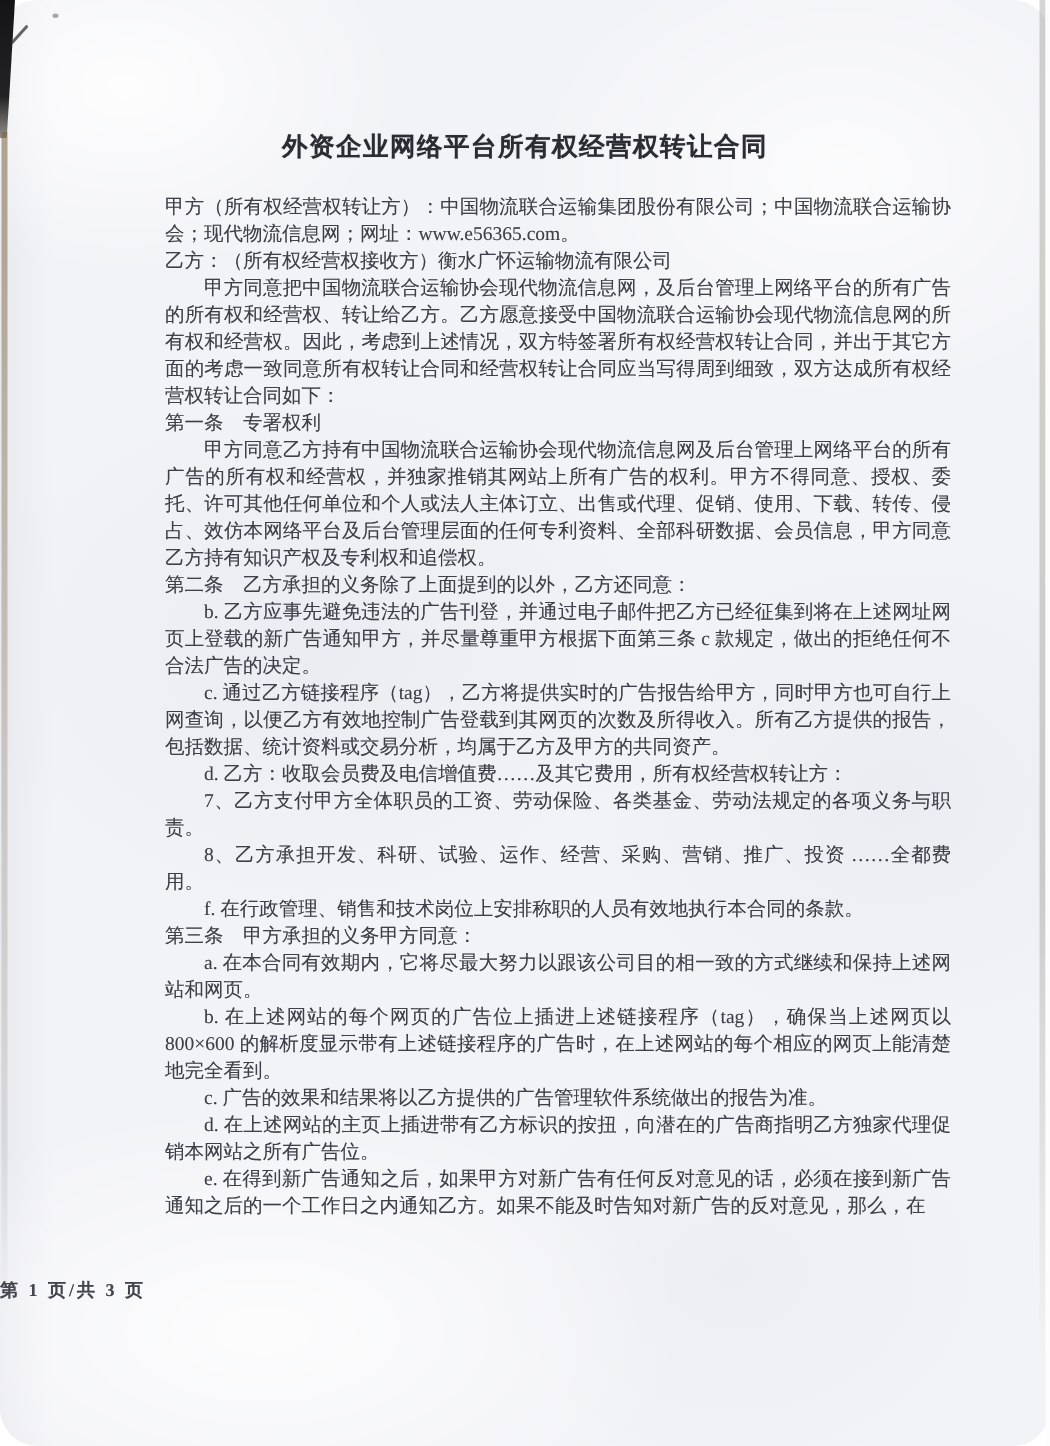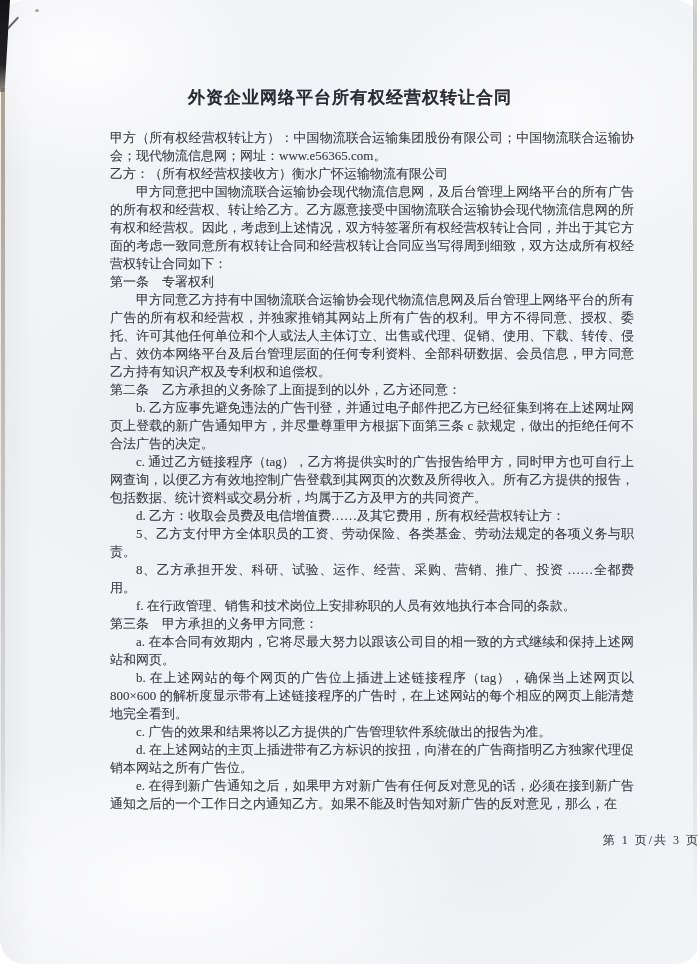--- a/index.html
+++ b/index.html
@@ -74,26 +74,27 @@
     position: absolute; top: 129px; left: 95px; width: 524px;
     font-size: 13px; line-height: 18px;
     color: #3e4049;
     text-shadow: 0 0 0.4px rgba(62,64,73,0.35);
     text-align: justify;
     margin-left: 15px;
   }
   .para { margin: 0; }
   .para.indent { text-indent: 2em; }
   .footer {
-    position: absolute; top: 832px; left: 0; width: 100%;
-    text-align: right;
+    position: absolute; top: 852px; left: 0; width: 100%;
+    text-align: left;
     font-size: 12px;
     color: #43454e;
     letter-spacing: 2px;
     text-shadow: 0 0 0.4px rgba(67,69,78,0.35);
+    font-weight: bold;
   }
 </style>
 </head>
 <body>
 
 <div class="paper">
   <div class="edge-left-black"></div>
   <div class="edge-left-line"></div>
   <div class="corner-tick"></div>
   <div class="speck"></div>
@@ -105,21 +106,21 @@
   <div class="content">
       <div class="para">甲方（所有权经营权转让方）：中国物流联合运输集团股份有限公司；中国物流联合运输协会；现代物流信息网；网址：www.e56365.com。</div>
       <div class="para">乙方：（所有权经营权接收方）衡水广怀运输物流有限公司</div>
       <div class="para indent">甲方同意把中国物流联合运输协会现代物流信息网，及后台管理上网络平台的所有广告的所有权和经营权、转让给乙方。乙方愿意接受中国物流联合运输协会现代物流信息网的所有权和经营权。因此，考虑到上述情况，双方特签署所有权经营权转让合同，并出于其它方面的考虑一致同意所有权转让合同和经营权转让合同应当写得周到细致，双方达成所有权经营权转让合同如下：</div>
       <div class="para">第一条　专署权利</div>
       <div class="para indent">甲方同意乙方持有中国物流联合运输协会现代物流信息网及后台管理上网络平台的所有广告的所有权和经营权，并独家推销其网站上所有广告的权利。甲方不得同意、授权、委托、许可其他任何单位和个人或法人主体订立、出售或代理、促销、使用、下载、转传、侵占、效仿本网络平台及后台管理层面的任何专利资料、全部科研数据、会员信息，甲方同意乙方持有知识产权及专利权和追偿权。</div>
       <div class="para">第二条　乙方承担的义务除了上面提到的以外，乙方还同意：</div>
       <div class="para indent">b. 乙方应事先避免违法的广告刊登，并通过电子邮件把乙方已经征集到将在上述网址网页上登载的新广告通知甲方，并尽量尊重甲方根据下面第三条 c 款规定，做出的拒绝任何不合法广告的决定。</div>
       <div class="para indent">c. 通过乙方链接程序（tag），乙方将提供实时的广告报告给甲方，同时甲方也可自行上网查询，以便乙方有效地控制广告登载到其网页的次数及所得收入。所有乙方提供的报告，包括数据、统计资料或交易分析，均属于乙方及甲方的共同资产。</div>
       <div class="para indent">d. 乙方：收取会员费及电信增值费……及其它费用，所有权经营权转让方：</div>
-      <div class="para indent">5、乙方支付甲方全体职员的工资、劳动保险、各类基金、劳动法规定的各项义务与职责。</div>
+      <div class="para indent">7、乙方支付甲方全体职员的工资、劳动保险、各类基金、劳动法规定的各项义务与职责。</div>
       <div class="para indent">8、乙方承担开发、科研、试验、运作、经营、采购、营销、推广、投资 ……全都费用。</div>
       <div class="para indent">f. 在行政管理、销售和技术岗位上安排称职的人员有效地执行本合同的条款。</div>
       <div class="para">第三条　甲方承担的义务甲方同意：</div>
       <div class="para indent">a. 在本合同有效期内，它将尽最大努力以跟该公司目的相一致的方式继续和保持上述网站和网页。</div>
       <div class="para indent">b. 在上述网站的每个网页的广告位上插进上述链接程序（tag），确保当上述网页以800×600 的解析度显示带有上述链接程序的广告时，在上述网站的每个相应的网页上能清楚地完全看到。</div>
       <div class="para indent">c. 广告的效果和结果将以乙方提供的广告管理软件系统做出的报告为准。</div>
       <div class="para indent">d. 在上述网站的主页上插进带有乙方标识的按扭，向潜在的广告商指明乙方独家代理促销本网站之所有广告位。</div>
       <div class="para indent">e. 在得到新广告通知之后，如果甲方对新广告有任何反对意见的话，必须在接到新广告通知之后的一个工作日之内通知乙方。如果不能及时告知对新广告的反对意见，那么，在</div>
     </div>
 

